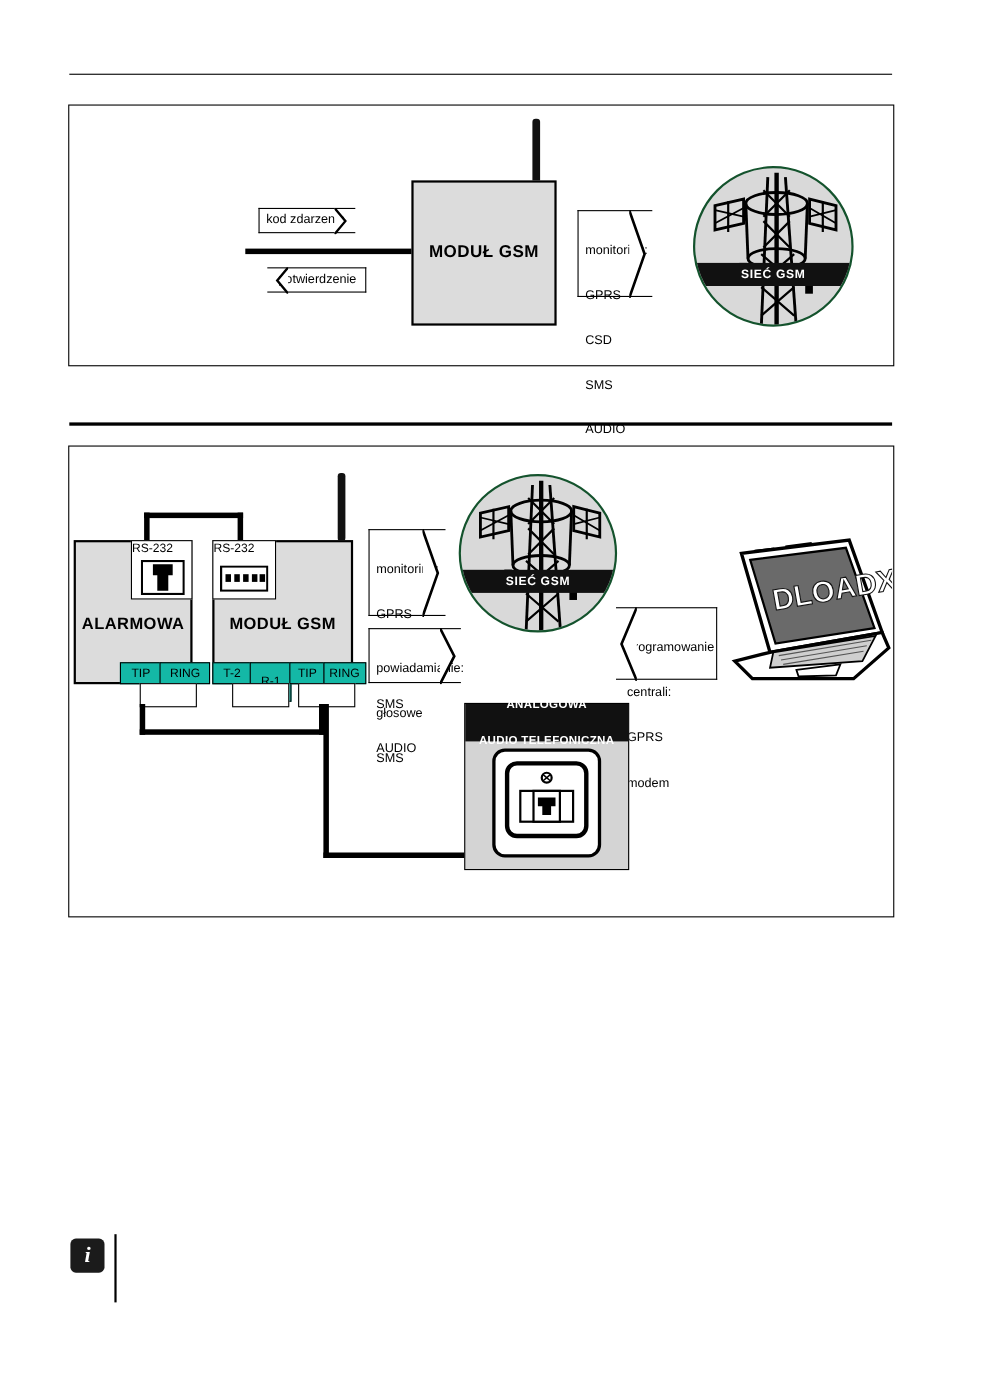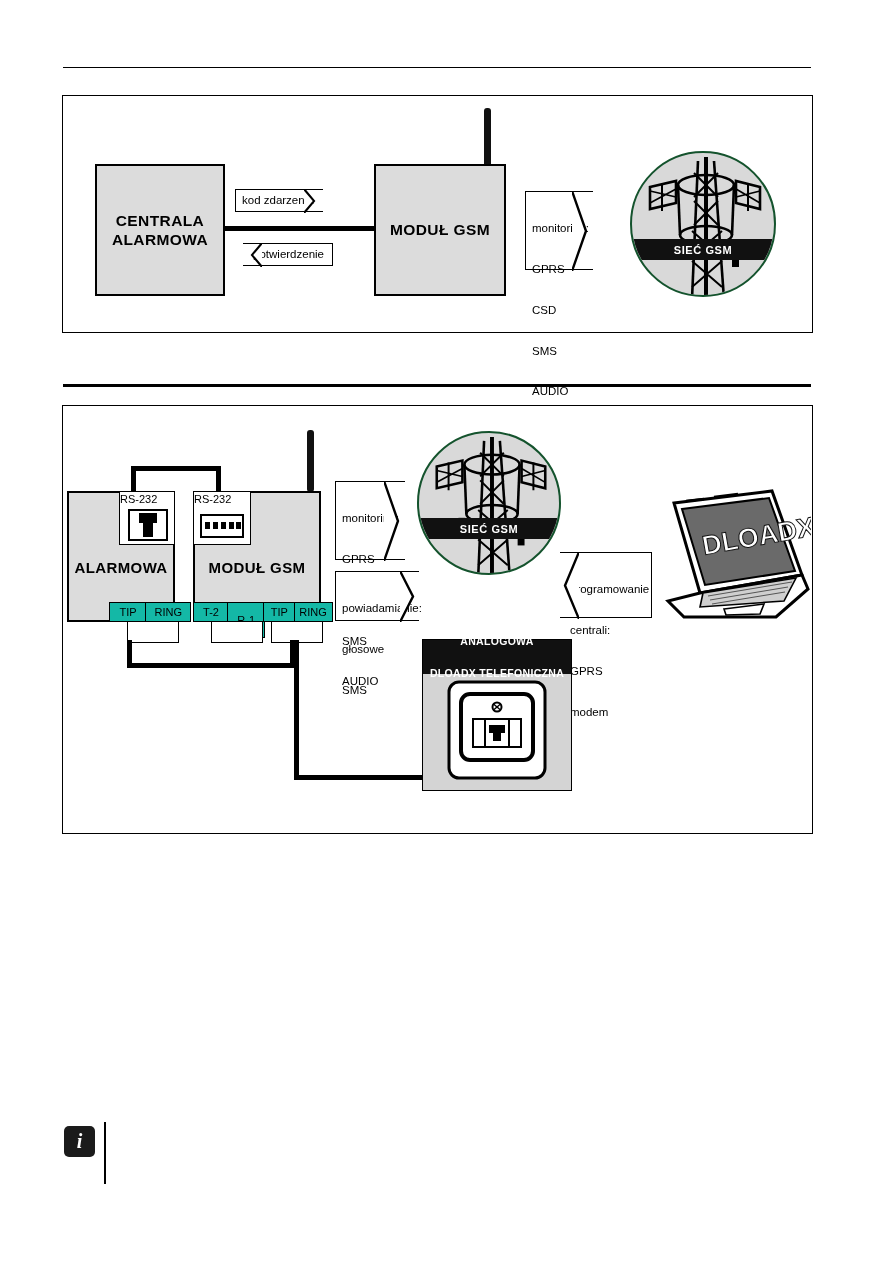--- a/index.html
+++ b/index.html
@@ -65,26 +65,20 @@
   #info-rule{position:absolute;left:104px;top:1122px;width:0;height:62px;border-left:2.6px solid #000;}
 </style>
 </head>
 <body>
 
 <div class="abs hr1"></div>
 <div class="abs hr2"></div>
 
 <div class="frame" id="frame-one">
 
-  <div class="devbox" style="left:32px;top:68px;width:130px;height:132px;font-size:15.5px;line-height:19px;">
-    <div>
-      <div>CENTRALA</div>
-      <div>ALARMOWA</div>
-    </div>
-  </div>
 
   <div class="wire" style="left:160px;top:130px;width:154px;height:4.5px;"></div>
 
   <div class="callout right" style="left:172px;top:93px;width:88px;height:23px;display:flex;align-items:center;">
     <span>kod zdarzenia</span>
     <svg class="tipR" width="20" viewBox="0 0 20 26" preserveAspectRatio="none">
       <path d="M0,0 L10,13 L0,26" fill="#fff" stroke="#000" stroke-width="2.2"></path>
     </svg>
   </div>
 
@@ -283,21 +277,21 @@
 
       <path d="M68,120 L108,115 L104,125 L70,126 Z" fill="#ffffff" stroke="#000" stroke-width="1.6"></path>
 
       <path d="M30,12 L48,10 M58,8 L82,5" stroke="#000" stroke-width="2.4" fill="none"></path>
     </svg>
   </div>
 
   <div id="telephone-line-box" style="left:359px;top:233px;">
     <div id="telephone-line-header">
       <span>ANALOGOWA</span>
-      <span>DLOADX TELEFONICZNA</span>
+      <span>AUDIO TELEFONICZNA</span>
     </div>
     <svg width="150" height="116" viewBox="0 0 150 116" style="position:absolute;left:0;top:34px;">
       <rect x="26" y="8" width="96" height="96" rx="10" fill="#fff" stroke="#000" stroke-width="3"></rect>
       <rect x="38" y="20" width="72" height="66" rx="9" fill="#fff" stroke="#000" stroke-width="4"></rect>
       <circle cx="74" cy="33" r="4.5" fill="#ffffff" stroke="#000" stroke-width="2"></circle>
       <line x1="70.5" y1="30" x2="77.5" y2="36" stroke="#000" stroke-width="1.4"></line>
       <line x1="77.5" y1="30" x2="70.5" y2="36" stroke="#000" stroke-width="1.4"></line>
       <rect x="50" y="45" width="48" height="28" fill="#fff" stroke="#000" stroke-width="2"></rect>
       <rect x="62" y="45" width="24" height="28" fill="#fff" stroke="#000" stroke-width="2"></rect>
       <path d="M66,51 h16 v8 h-4 v8 h-8 v-8 h-4 z" fill="#000"></path>

